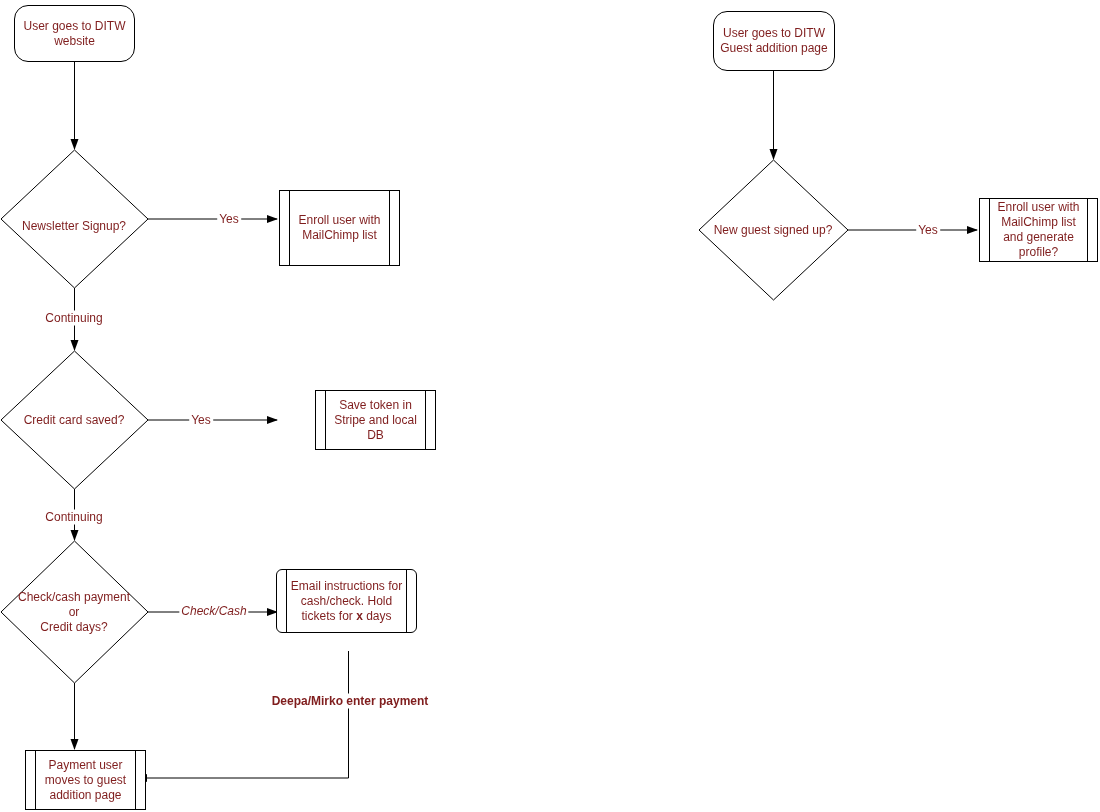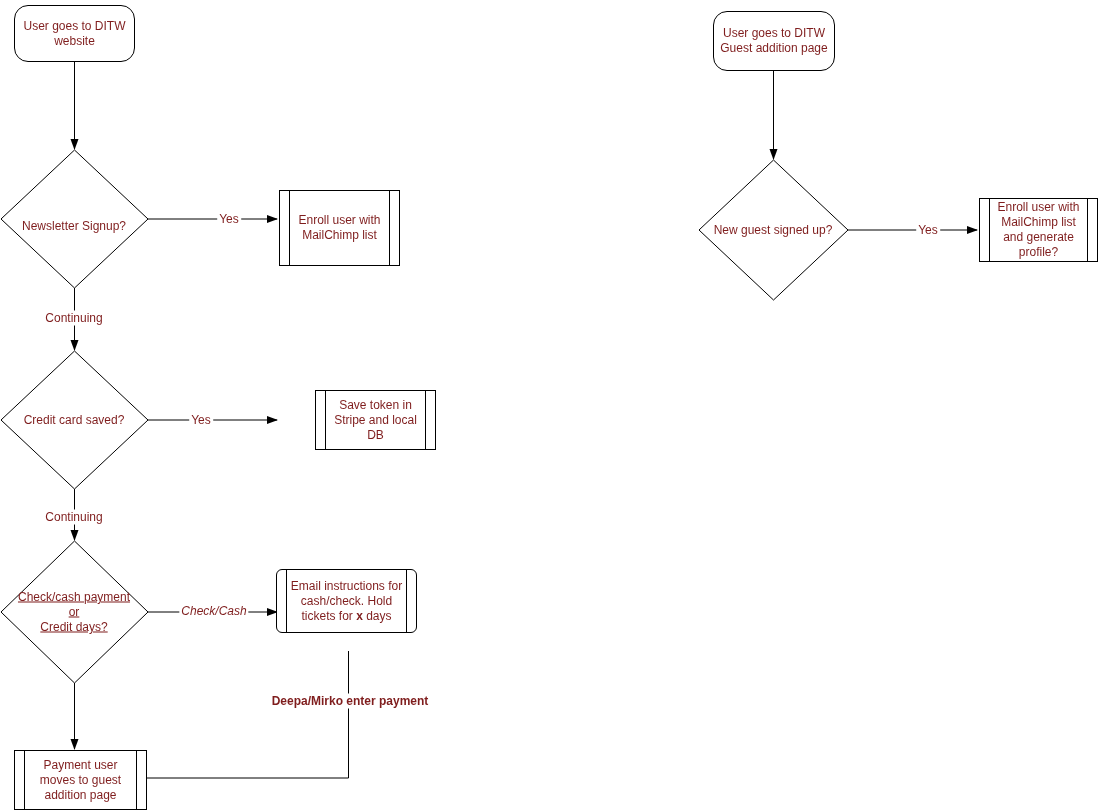--- a/index.html
+++ b/index.html
@@ -104,31 +104,31 @@
   <div class="node subprocess" style="left:279px; top:190px; width:121px; height:76px;">
     <span>Enroll user with MailChimp list</span>
   </div>
 
   <div class="decision-label" style="left:74px; top:420px;">Credit card saved?</div>
 
   <div class="node subprocess" style="left:279px; top:390px; width:121px; height:60px;margin-left:36px;">
     <span>Save token in Stripe and local DB</span>
   </div>
 
-  <div class="decision-label" style="left:74px; top:612px;text-decoration:underline;">
+  <div class="decision-label" style="left:74px; top:612px;">
     <span class="line">Check/cash payment</span>
     <span class="line">or</span>
     <span class="line">Credit days?</span>
   </div>
 
   <div class="node subprocess" style="left:276px; top:569px; width:141px; height:64px;border-radius:6px;">
     <span><span>Email instructions for cash/check. Hold tickets for </span><span class="bold">x</span><span> days</span></span>
   </div>
 
-  <div class="node subprocess" style="left:14px; top:750px; width:133px; height:60px;">
+  <div class="node subprocess" style="left:25px; top:750px; width:121px; height:60px;">
     <span>Payment user moves to guest addition page</span>
   </div>
 
   <div class="edge-label" style="left:229px; top:219px;">Yes</div>
   <div class="edge-label" style="left:74px; top:318px;">Continuing</div>
   <div class="edge-label" style="left:201px; top:420px;">Yes</div>
   <div class="edge-label" style="left:74px; top:517px;">Continuing</div>
   <div class="edge-label" style="left:214px; top:611px;font-style:italic;">Check/Cash</div>
   <div class="edge-label" style="left:350px; top:701px;font-weight:bold;">Deepa/Mirko enter payment</div>
 

